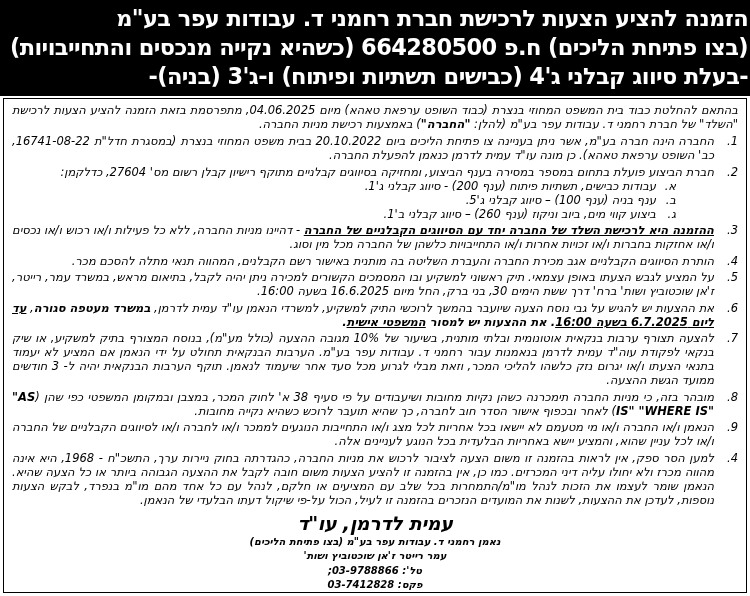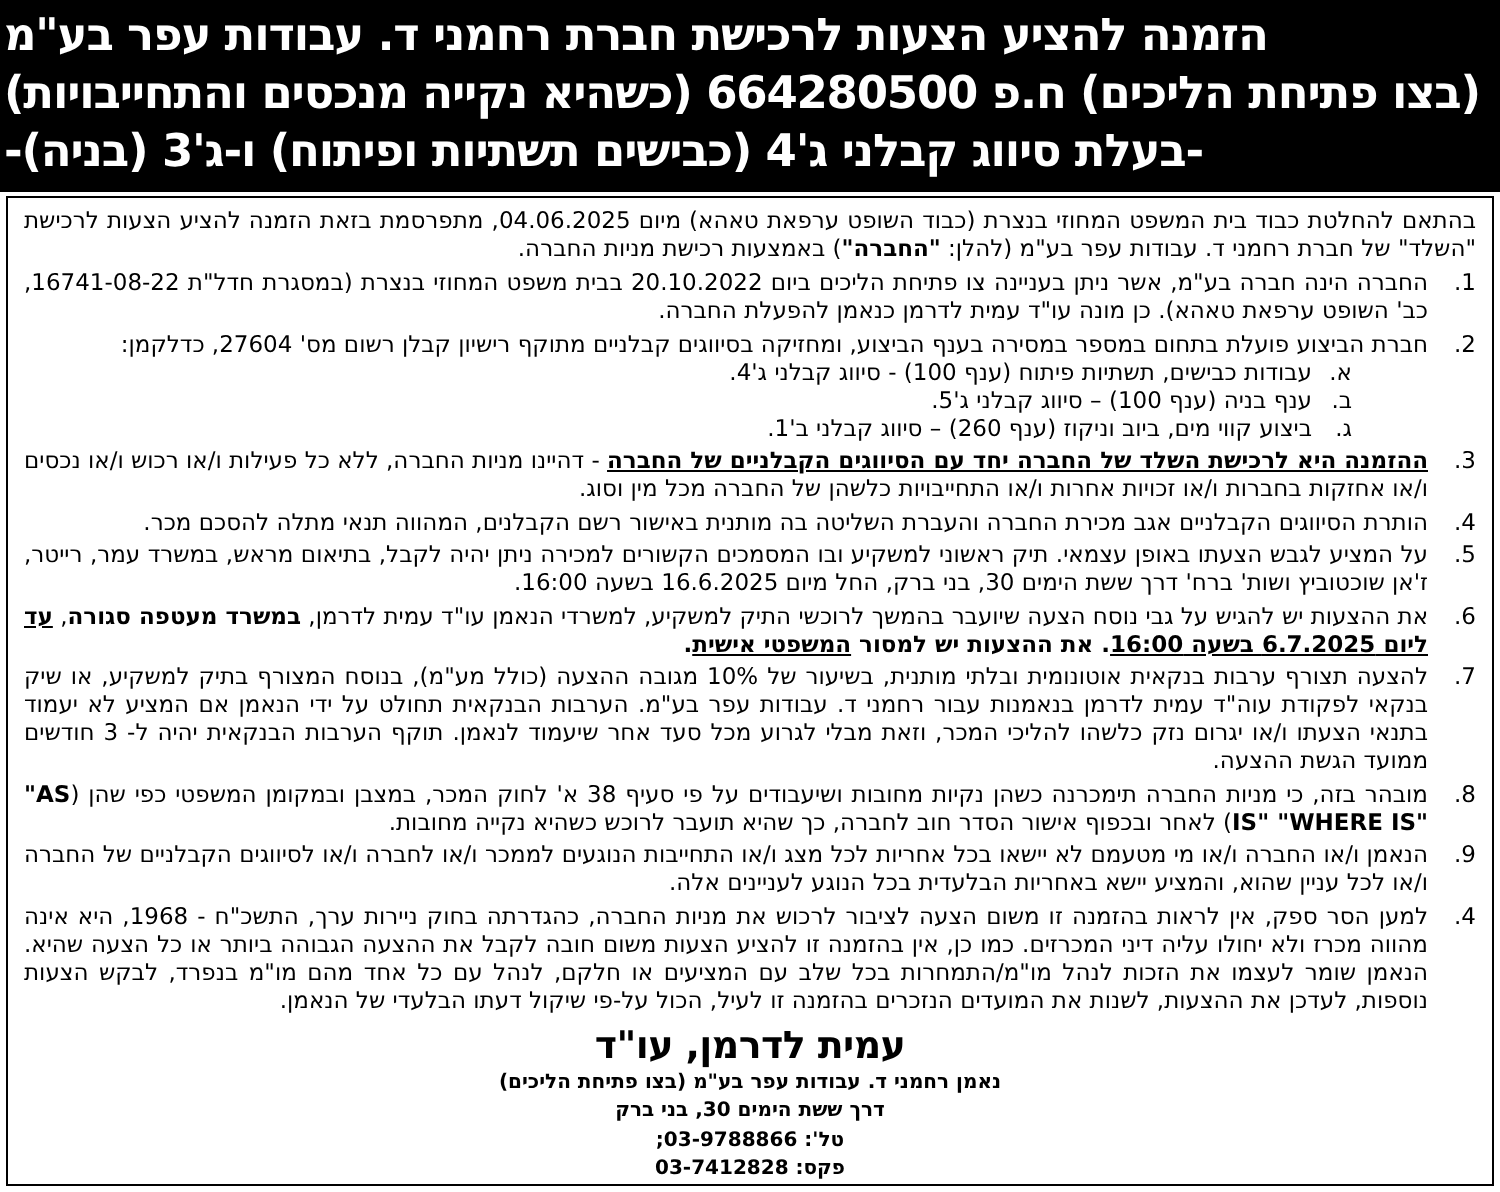--- a/index.html
+++ b/index.html
@@ -3,34 +3,34 @@
 <meta charset="utf-8">
 <style>
   html,body { margin:0; padding:0; background:#ffffff; }
   .page {
     width:750px; height:596px; background:#ffffff; overflow:hidden;
     font-family:"DejaVu Sans", sans-serif; color:#000000;
     position:relative; box-sizing:border-box;
   }
   
   .masthead {
-    background:#000000; color:#ffffff; text-align:left;
+    background:#000000; color:#ffffff; text-align:right;
     direction:rtl; padding:4px 2px 5px; height:87px; box-sizing:content-box;
   }
   .m-line {
     font-weight:bold; font-size:22.5px; line-height:29px;
     letter-spacing:-0.6px; white-space:nowrap;
   }
   
   .notice-body {
     margin:2px 3px 0; border:1.5px solid #000000;
     height:495px; box-sizing:border-box;
     padding:4px 8px 0 8px;
     direction:rtl; text-align:justify;
-    font-size:11.5px; line-height:14px;
+    font-size:11.5px; line-height:14px;font-style:italic;
   }
   .intro { margin:0 0 3px 0; }
   .item { display:flex; margin:0 0 2.5px 0; }
   .num  { flex:0 0 24px; text-align:right; }
   .txt  { flex:1 1 auto; text-align:justify; }
   .sub  { display:flex; padding-right:38px; }
   .sub .letter { flex:0 0 20px; }
   .b  { font-weight:bold; }
   .bu { font-weight:bold; text-decoration:underline; }
   .ltr { direction:ltr; unicode-bidi:embed; font-weight:bold; }
@@ -58,21 +58,21 @@
       <span class="num">1.</span>
       <div class="txt">החברה הינה חברה בע"מ, אשר ניתן בעניינה צו פתיחת הליכים ביום 20.10.2022 בבית משפט המחוזי בנצרת (במסגרת חדל"ת 16741-08-22, כב' השופט ערפאת טאהא). כן מונה עו"ד עמית לדרמן כנאמן להפעלת החברה.</div>
     </div>
 
     <div class="item">
       <span class="num">2.</span>
       <div class="txt">
         <div>חברת הביצוע פועלת בתחום במספר במסירה בענף הביצוע, ומחזיקה בסיווגים קבלניים מתוקף רישיון קבלן רשום מס' 27604, כדלקמן:</div>
         <div class="sub">
           <span class="letter">א.</span>
-          <span>עבודות כבישים, תשתיות פיתוח (ענף 100) - סיווג קבלני ג'4.</span>
+          <span>עבודות כבישים, תשתיות פיתוח (ענף 200) - סיווג קבלני ג'1.</span>
         </div>
         <div class="sub">
           <span class="letter">ב.</span>
           <span>ענף בניה (ענף 100) – סיווג קבלני ג'5.</span>
         </div>
         <div class="sub">
           <span class="letter">ג.</span>
           <span>ביצוע קווי מים, ביוב וניקוז (ענף 260) – סיווג קבלני ב'1.</span>
         </div>
       </div>
@@ -114,19 +114,19 @@
     </div>
 
     <div class="item">
       <span class="num">4.</span>
       <div class="txt">למען הסר ספק, אין לראות בהזמנה זו משום הצעה לציבור לרכוש את מניות החברה, כהגדרתה בחוק ניירות ערך, התשכ"ח - 1968, היא אינה מהווה מכרז ולא יחולו עליה דיני המכרזים. כמו כן, אין בהזמנה זו להציע הצעות משום חובה לקבל את ההצעה הגבוהה ביותר או כל הצעה שהיא. הנאמן שומר לעצמו את הזכות לנהל מו"מ/התמחרות בכל שלב עם המציעים או חלקם, לנהל עם כל אחד מהם מו"מ בנפרד, לבקש הצעות נוספות, לעדכן את ההצעות, לשנות את המועדים הנזכרים בהזמנה זו לעיל, הכול על-פי שיקול דעתו הבלעדי של הנאמן.</div>
     </div>
 
     <div class="sig">
       <div class="sig-name">עמית לדרמן, עו"ד</div>
       <div class="sig-line">נאמן רחמני ד. עבודות עפר בע"מ (בצו פתיחת הליכים)</div>
-      <div class="sig-line">דרך ששת הימים 30, בני ברק</div>
+      <div class="sig-line">עמר רייטר ז'אן שוכטוביץ ושות'</div>
       <div class="sig-line">טל': 03-9788866;</div>
       <div class="sig-line">פקס: 03-7412828</div>
     </div>
 
   </div>
 </div>
 
 </body></html>

